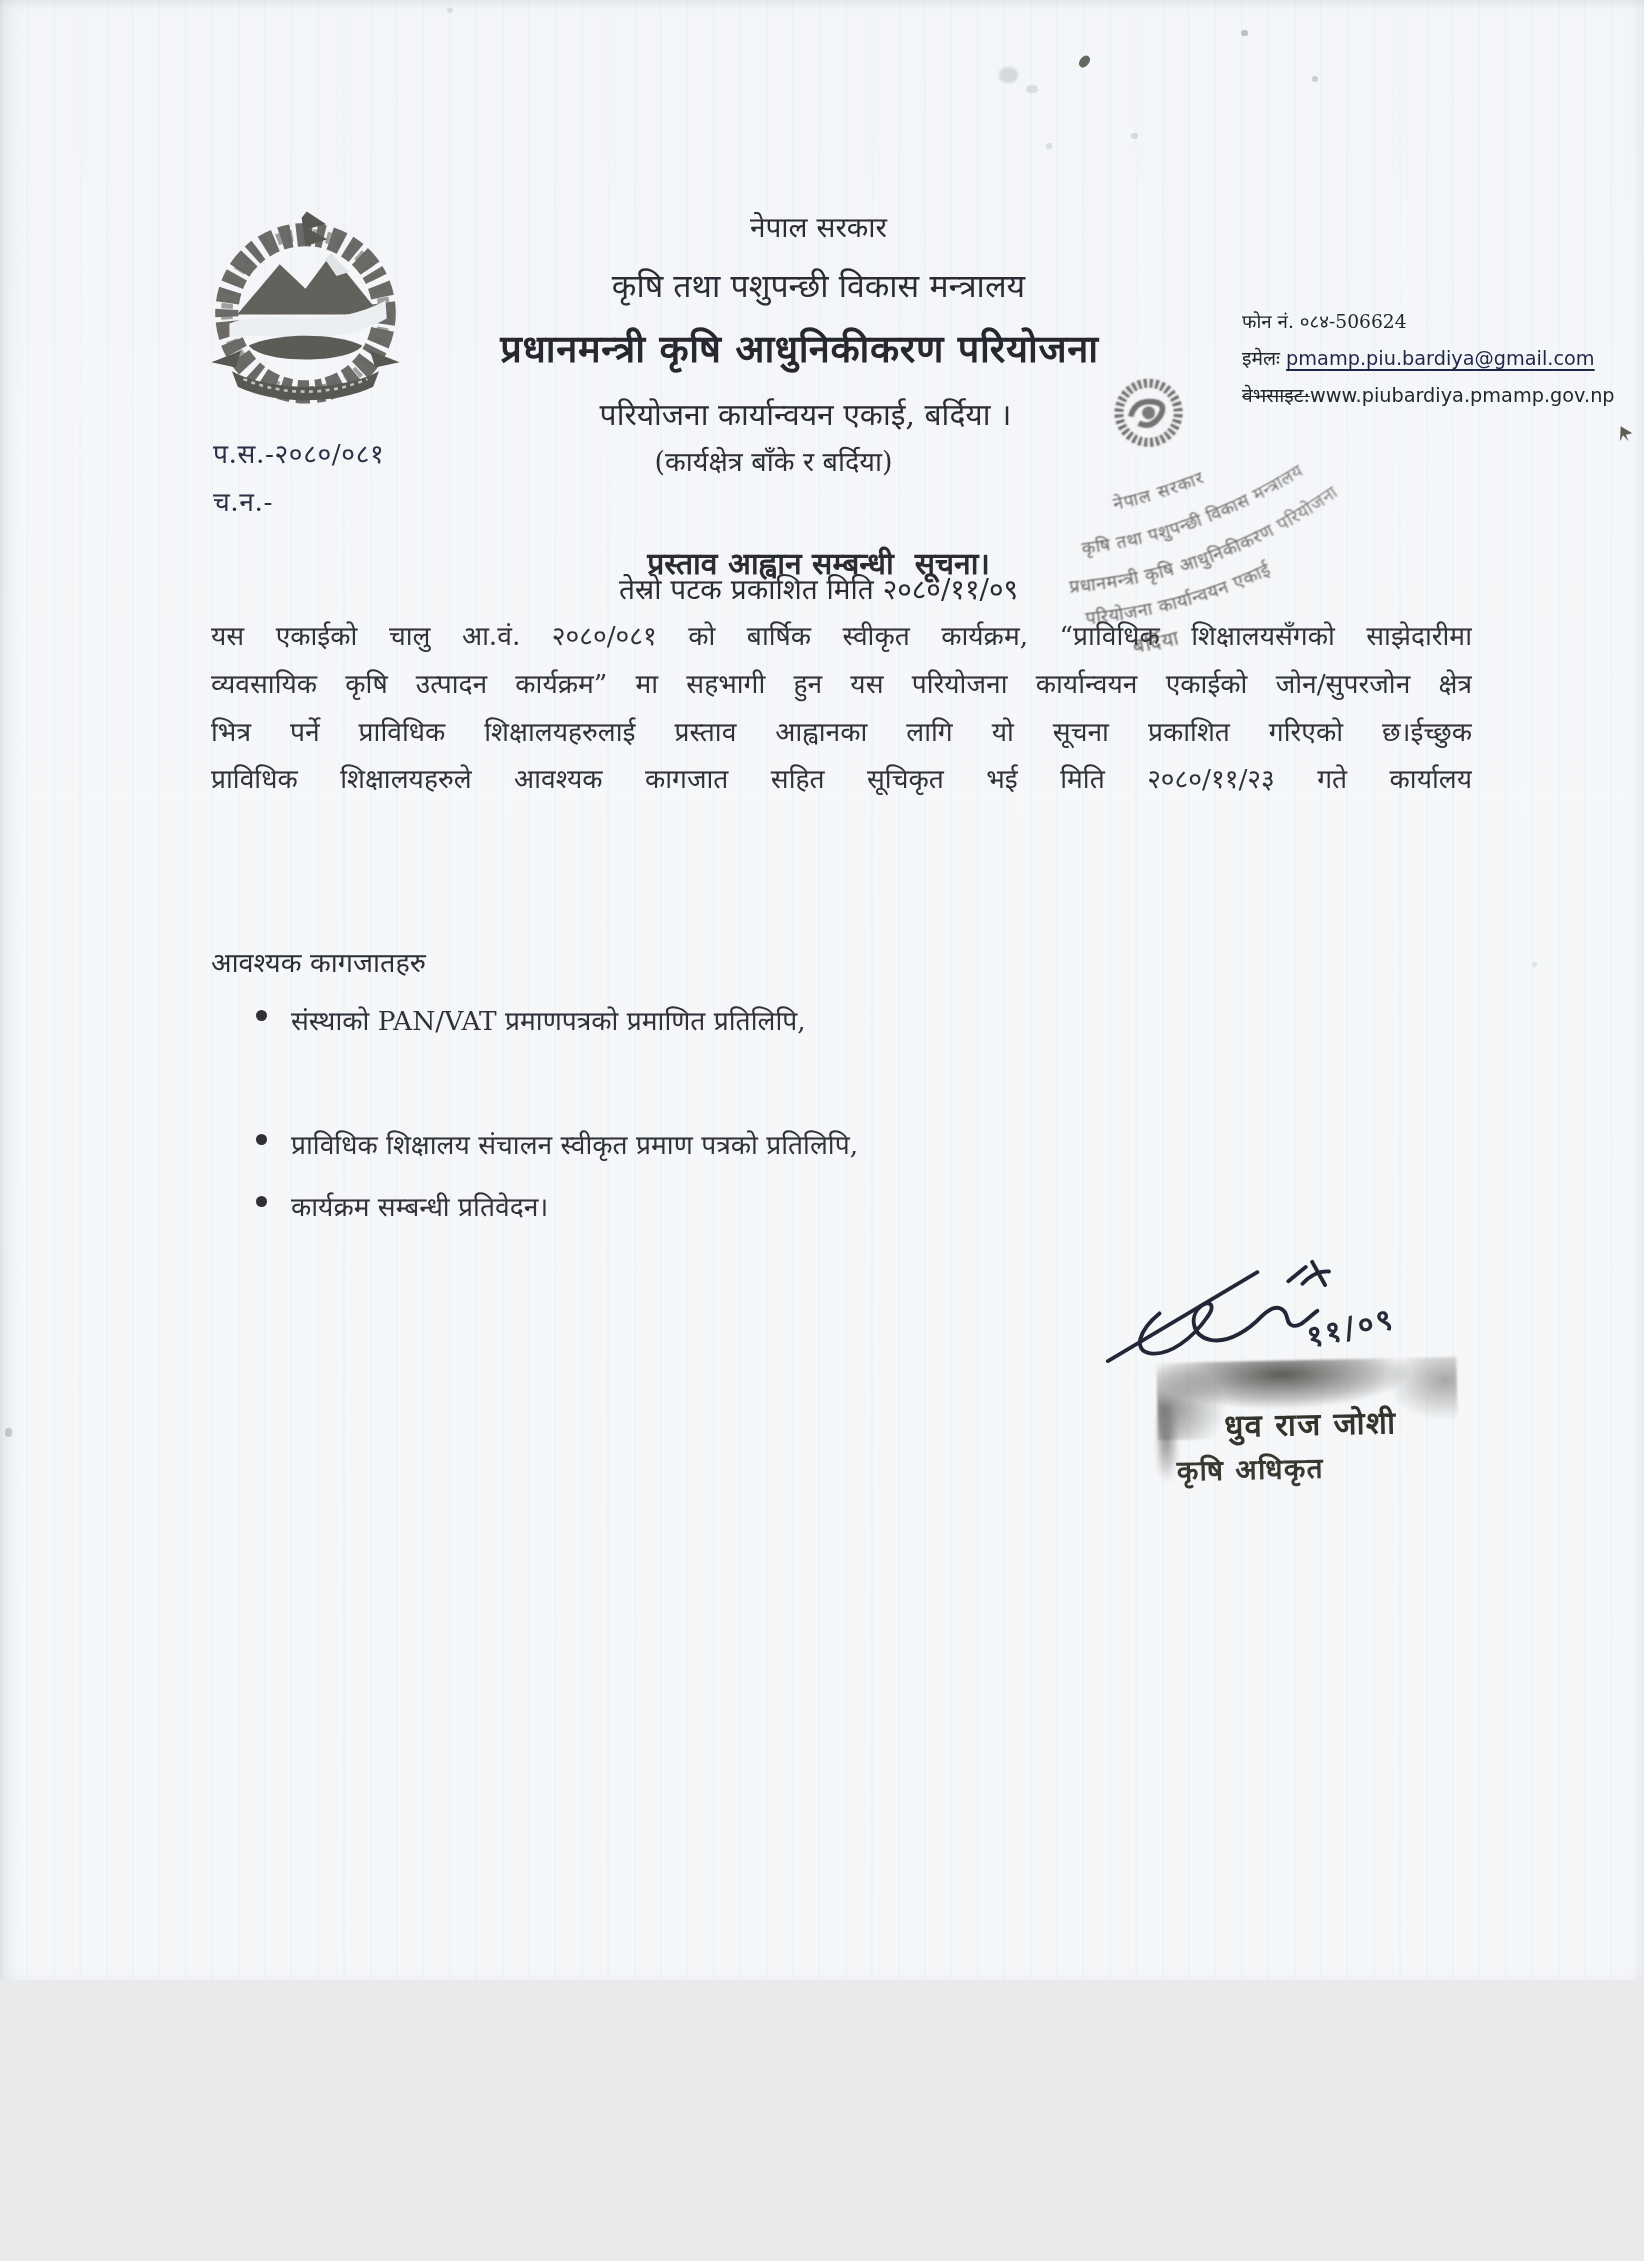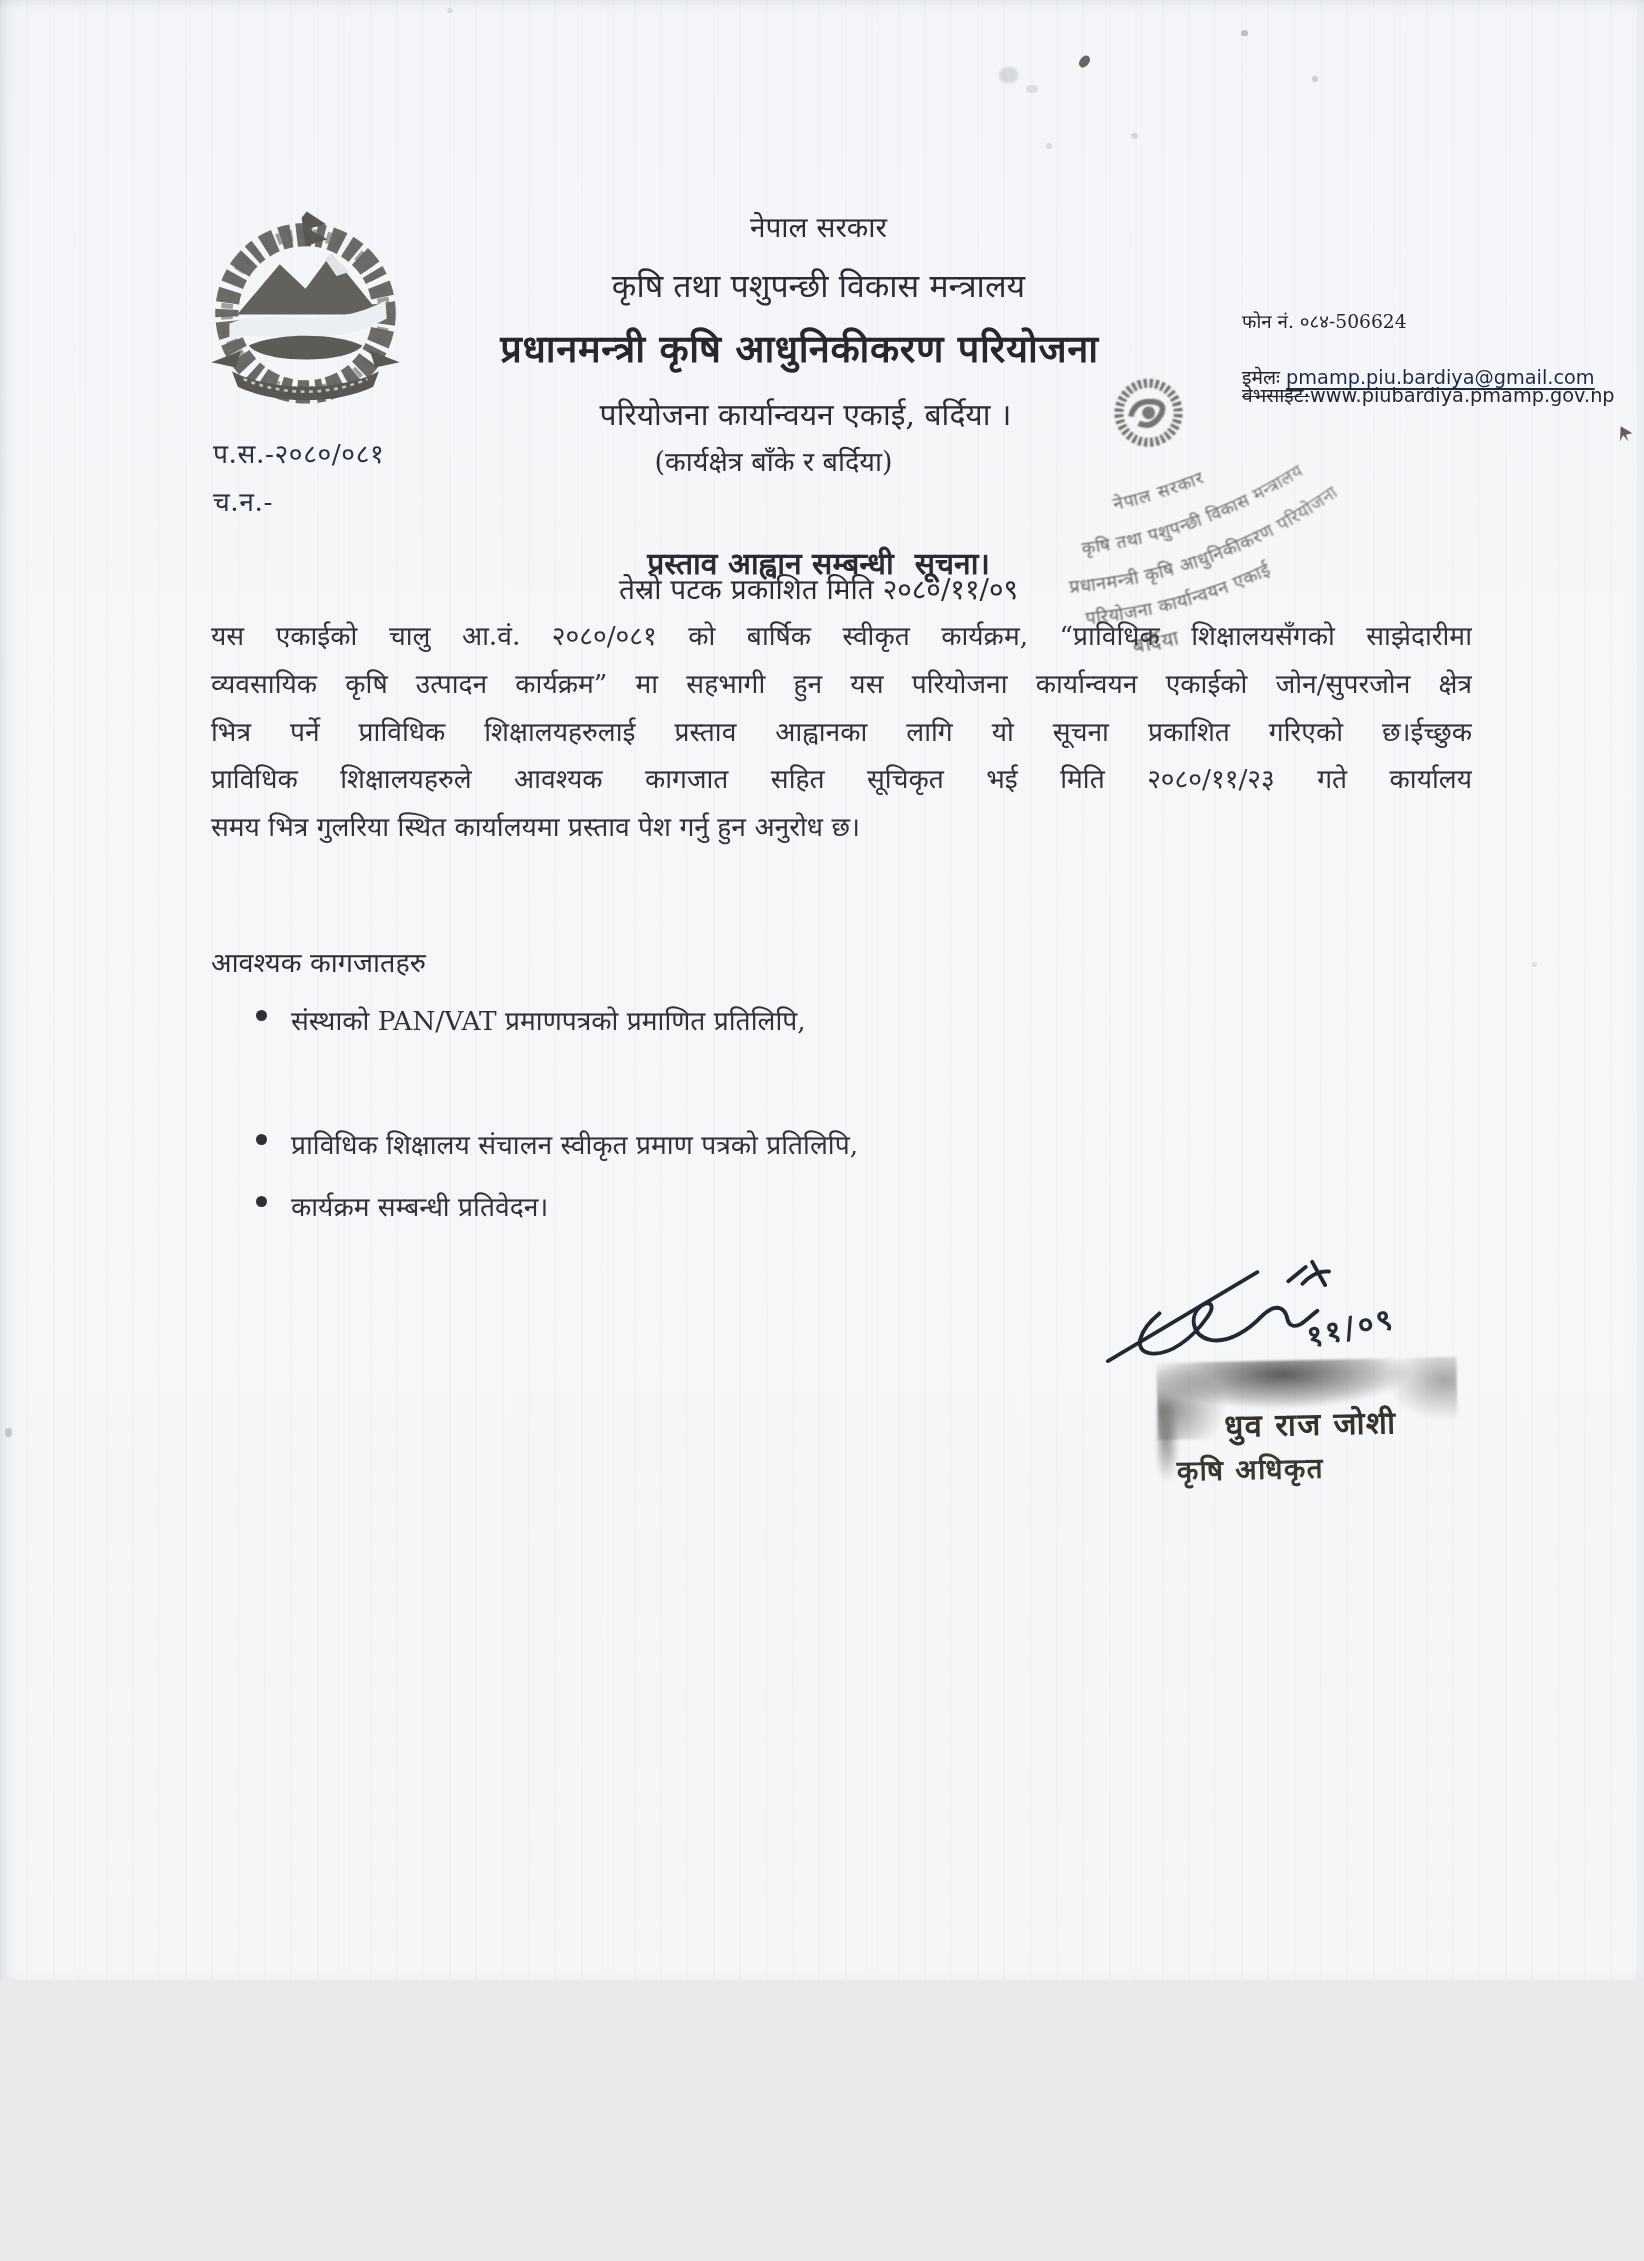--- a/index.html
+++ b/index.html
@@ -25,21 +25,21 @@
   .h-ministry {left:348px; top:263px;  width:941px; font-size:32px; color:#2b2c35;}
   .h-project  {left:329px; top:321px;  width:941px; font-size:38px; font-weight:700; color:#26272f; letter-spacing:0.6px;}
   .h-unit     {left:335px; top:393px;  width:941px; font-size:30px; color:#2b2c35;}
   .h-area     {left:303px; top:442px;  width:941px; font-size:27px; color:#2e2f36;}
 
   .ref{left:213px; font-size:26.4px; color:#2c2f45; letter-spacing:0.6px;}
   .ref-ps{top:435px;} .ref-chn{top:483px;}
 
   .contact{left:1242px; font-size:19.3px; color:#23252e; font-family:"DejaVu Sans", sans-serif;}
   .c-phone{top:308px; font-size:18.7px;}
-  .c-email{top:344px;margin-top:19px;}
+  .c-email{top:344px;}
   .c-web  {top:381px;}
   .c-email .link{color:#1d2746; text-decoration:underline; text-decoration-thickness:1.9px; text-underline-offset:3.9px;}
   .strike{text-decoration:line-through; text-decoration-thickness:1.3px;}
 
   .n-title{left:348px; top:522px; width:941px; font-size:30px; font-weight:600; color:#2a2b33;margin-top:20px;}
   .n-date {left:348px; top:569px; width:941px; font-size:28px; color:#2a2b33;}
 
   .pline{left:211px; width:1261px; height:48px; font-size:26.4px; color:#30313a;
          text-align:justify; text-align-last:justify; overflow:hidden;}
   .pl0{top:617px;} .pl1{top:665px;} .pl2{top:713px;} .pl3{top:760px;}
@@ -107,21 +107,20 @@
     <span class="dev strike">वेभसाइट:</span><span class="lat">www.piubardiya.pmamp.gov.np</span>
   </div>
 
   <div class="abs ctr n-title pre dev">प्रस्ताव आह्वान सम्बन्धी  सूचना।</div>
   <div class="abs ctr n-date dev">तेस्रो पटक प्रकाशित मिति २०८०/११/०९</div>
 
   <div class="abs pline pl0 dev">यस एकाईको चालु आ.वं. २०८०/०८१ को बार्षिक स्वीकृत कार्यक्रम, “प्राविधिक शिक्षालयसँगको साझेदारीमा</div>
   <div class="abs pline pl1 dev">व्यवसायिक कृषि उत्पादन कार्यक्रम” मा सहभागी हुन यस परियोजना कार्यान्वयन एकाईको जोन/सुपरजोन क्षेत्र</div>
   <div class="abs pline pl2 dev">भित्र पर्ने प्राविधिक शिक्षालयहरुलाई प्रस्ताव आह्वानका लागि यो सूचना प्रकाशित गरिएको छ।ईच्छुक</div>
   <div class="abs pline pl3 dev">प्राविधिक शिक्षालयहरुले आवश्यक कागजात सहित सूचिकृत भई मिति २०८०/११/२३ गते कार्यालय</div>
-  <div class="abs pline pl4 dev">समय भित्र गुलरिया स्थित कार्यालयमा प्रस्ताव पेश गर्नु हुन अनुरोध छ।</div>
 
   <div class="abs docs-h dev">आवश्यक कागजातहरु</div>
   <div class="abs brow b0"><span class="bdot"></span><span class="dev">संस्थाको PAN/VAT प्रमाणपत्रको प्रमाणित प्रतिलिपि,</span></div>
   <div class="abs brow b2"><span class="bdot"></span><span class="dev">प्राविधिक शिक्षालय संचालन स्वीकृत प्रमाण पत्रको प्रतिलिपि,</span></div>
   <div class="abs brow b3"><span class="bdot"></span><span class="dev">कार्यक्रम सम्बन्धी प्रतिवेदन।</span></div>
 
   <svg class="abs" style="left:942px; top:348px; transform:rotate(-20deg); opacity:0.86;" width="490" height="296" viewBox="0 0 760 460">
     <defs>
       <path id="arcA" d="M 60 155 A 820 820 0 0 0 700 155"></path>
       <path id="arcB" d="M 52 212 A 820 820 0 0 0 708 212"></path>

